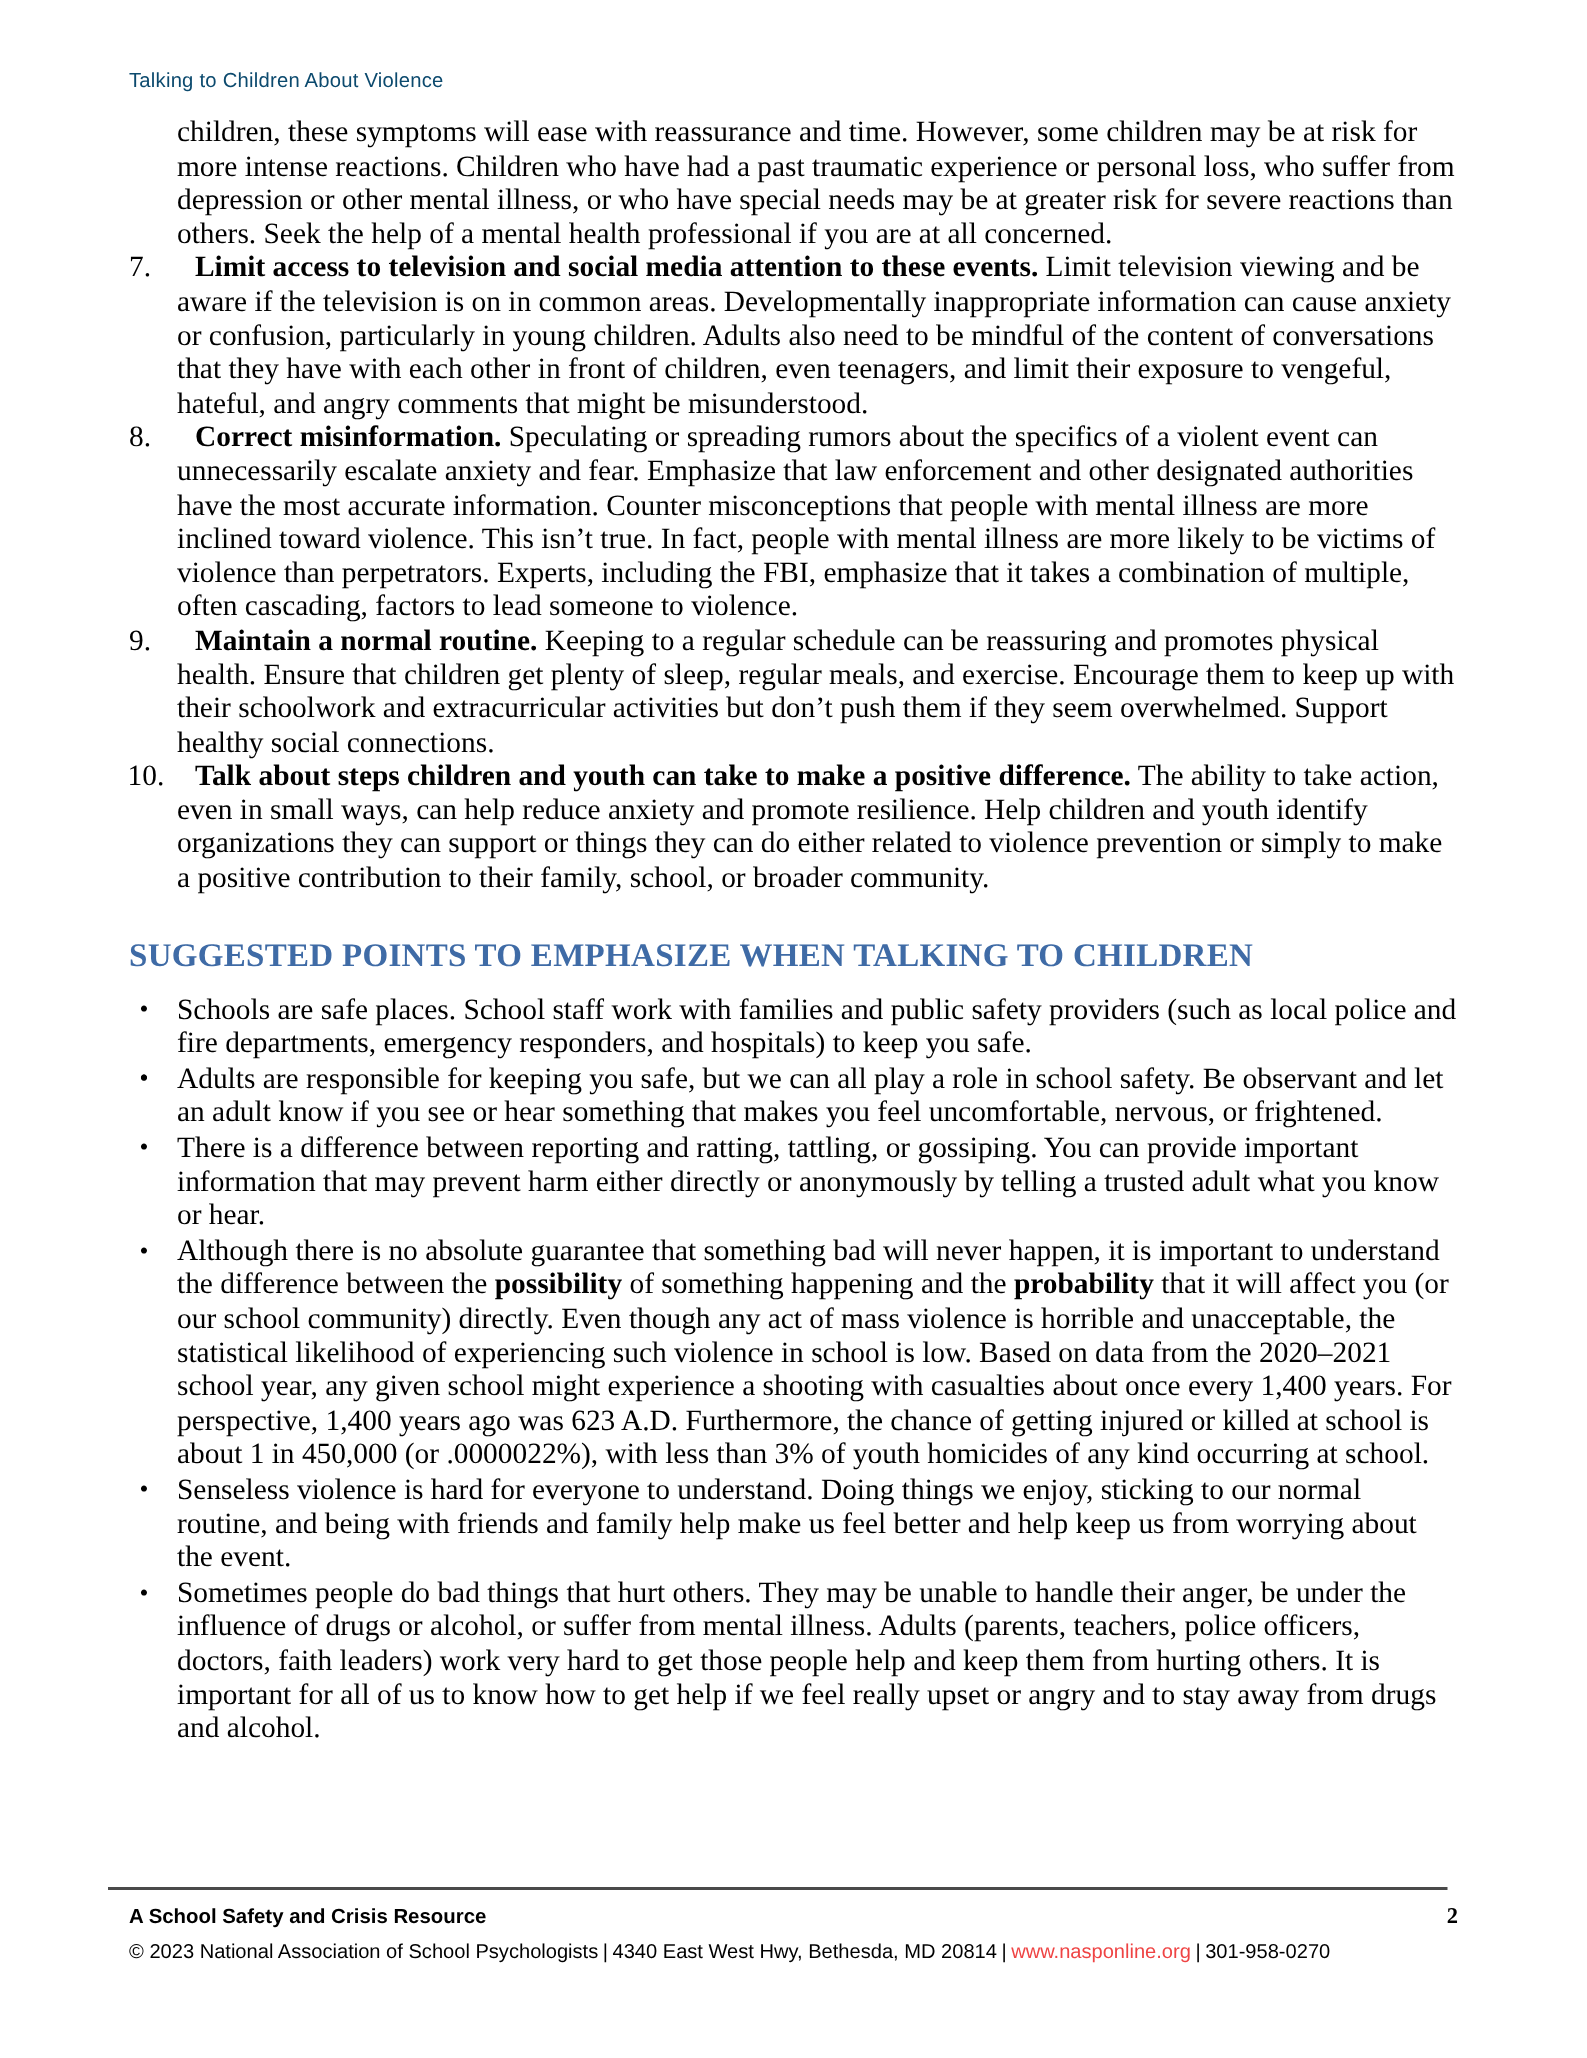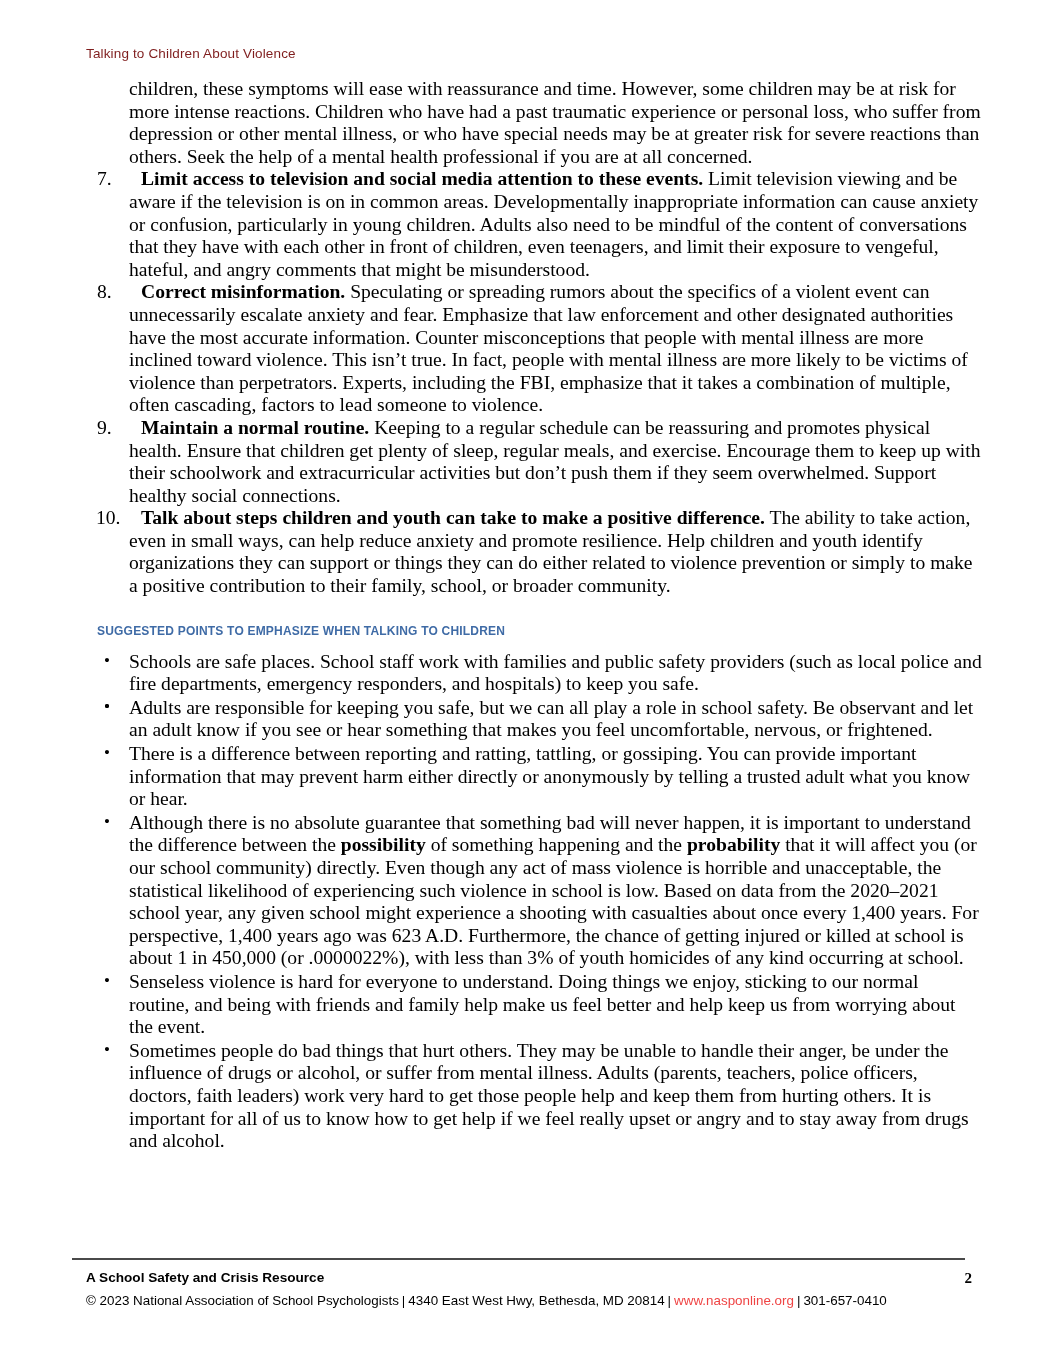--- a/index.html
+++ b/index.html
@@ -17,25 +17,25 @@
     color: #000000;
   }
   .running-head {
     position: absolute;
     left: 86px;
     top: 46px;
     font-family: "Liberation Sans", sans-serif;
     font-size: 13.5px;
     font-weight: 400;
     letter-spacing: 0.15px;
-    color: #7f1d1d;
+    color: #0c4a6e;
   }
   .content {
     position: absolute;
-    left: 97px;
+    left: 86px;
     top: 78px;
     width: 886px;
   }
   .para {
     font-size: 19.6px;
     line-height: 22.6px;
     text-align: left;
     margin: 0;
     text-indent: 0;
   }
@@ -80,22 +80,22 @@
     margin: 0 0 1px 0;
   }
   ul.bullist > li .bullet {
     position: absolute;
     left: 7px;
     top: -1px;
     font-size: 17px;
     line-height: 22.6px;
   }
   .section-head {
-    font-family: Liberation Sans, sans-serif;
-    font-size: 12px;
+    font-family: Liberation Serif, serif;
+    font-size: 22px;
     font-weight: bold;
     letter-spacing: 0.2px;
     margin: 26px 0 13px 0;
   }
   b, .b { font-weight: bold; margin-left: 12px; }
   .bi { font-weight: bold; }
   .footer-rule {
     position: absolute;
     left: 72px;
     top: 1258px;
@@ -194,17 +194,17 @@
   </div>
 
   <div class="footer-rule"></div>
 
   <div class="footer">
     <div class="footer-line1">
       <span>A School Safety and Crisis Resource</span>
       <span class="footer-pagenum">2</span>
     </div>
     <div class="footer-line2">
-      <span>© 2023 National Association of School Psychologists</span><span class="footer-sep">|</span><span>4340 East West Hwy, Bethesda, MD 20814</span><span class="footer-sep">|</span><a class="footer-link" href="#">www.nasponline.org</a><span class="footer-sep">|</span><span>301-657-0410</span>
+      <span>© 2023 National Association of School Psychologists</span><span class="footer-sep">|</span><span>4340 East West Hwy, Bethesda, MD 20814</span><span class="footer-sep">|</span><a class="footer-link" href="#">www.nasponline.org</a><span class="footer-sep">|</span><span>301-958-0270</span>
     </div>
   </div>
 
 </div>
 
 </body></html>

